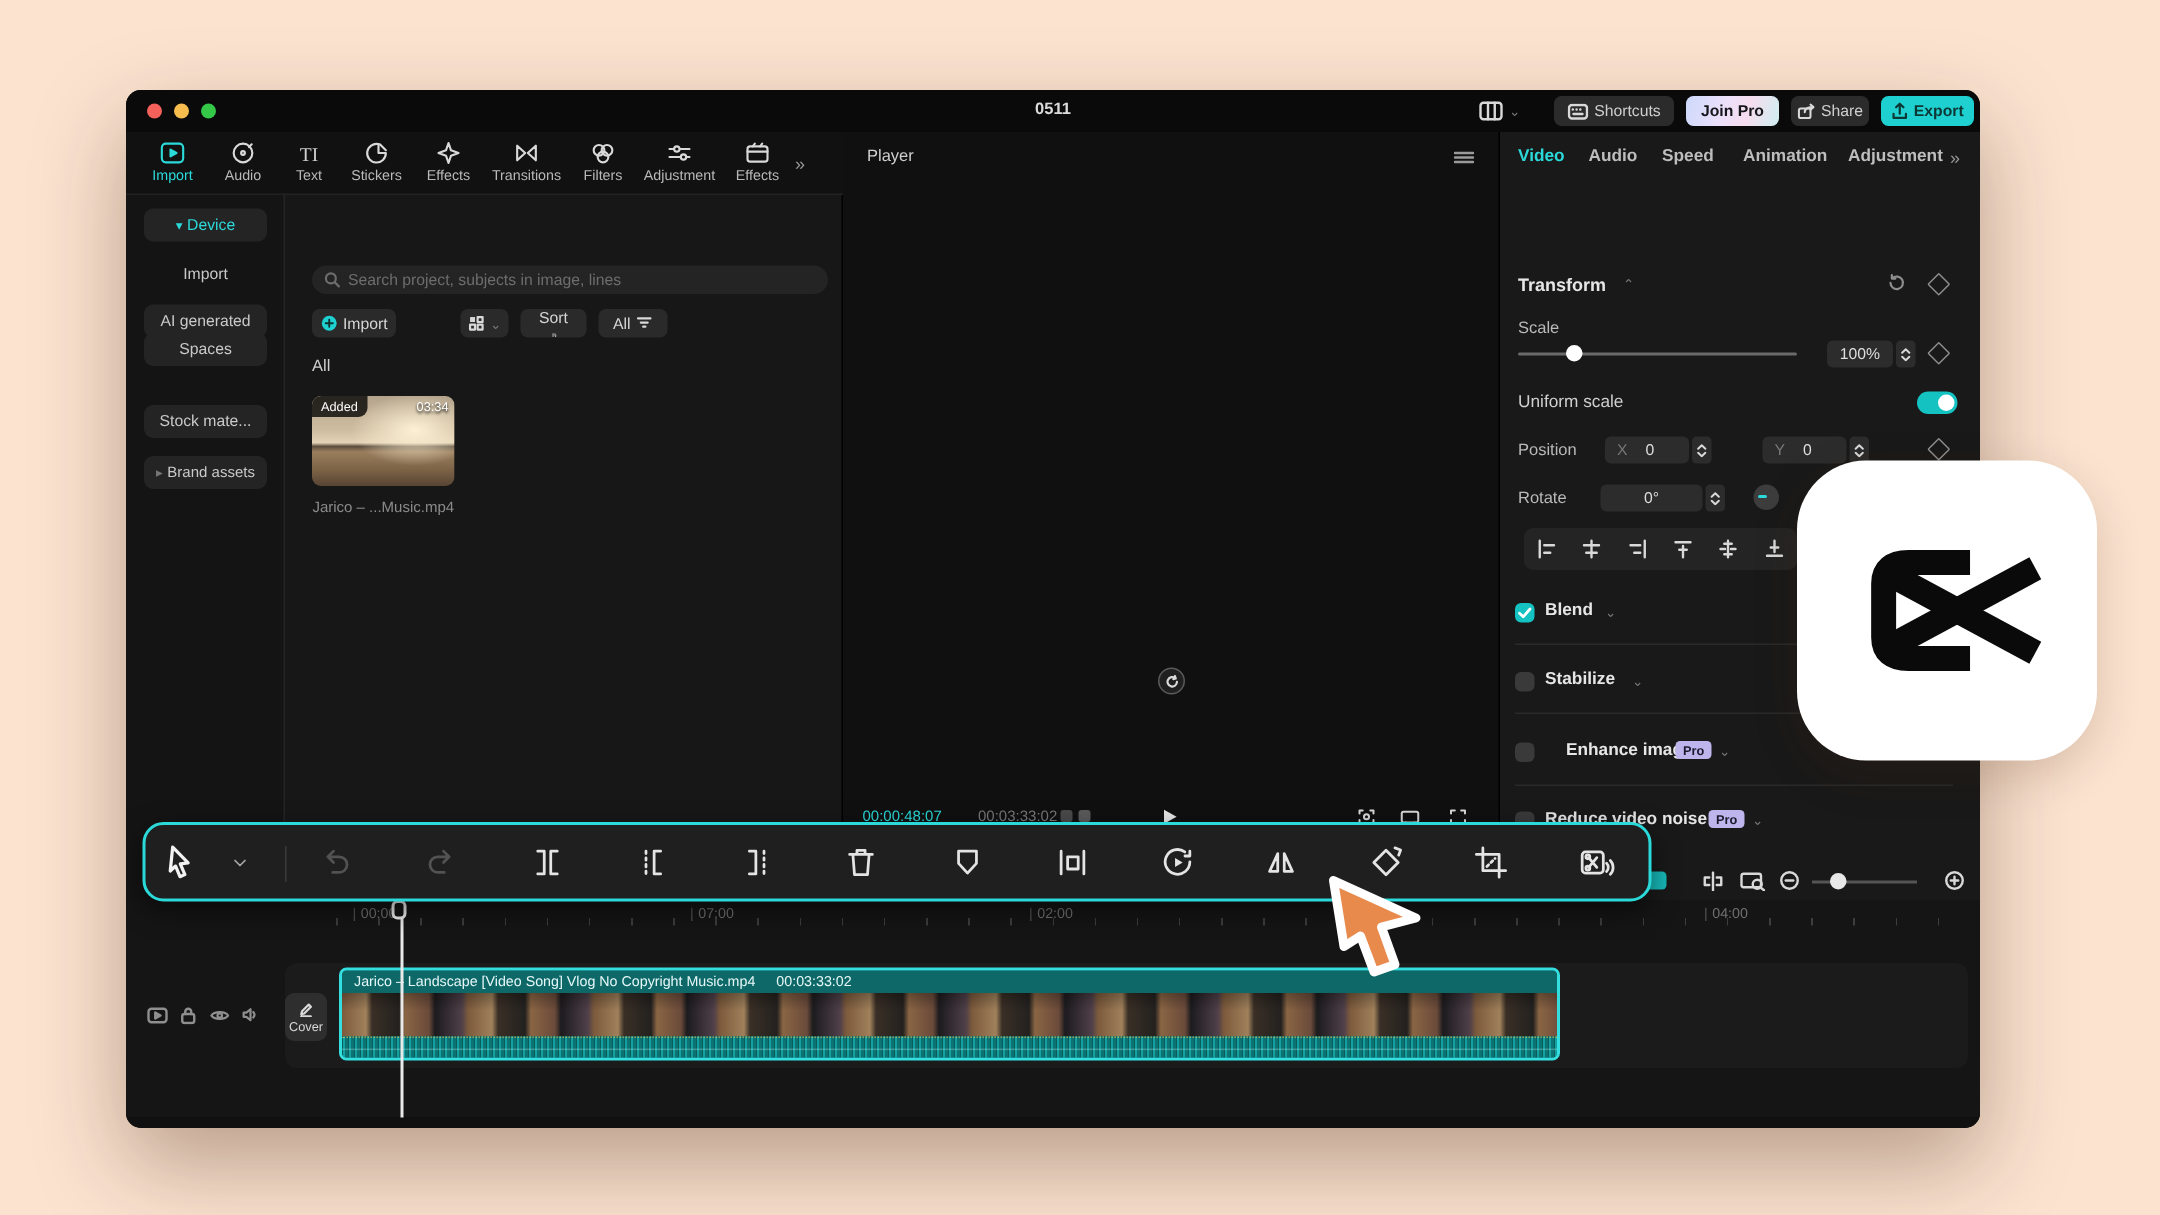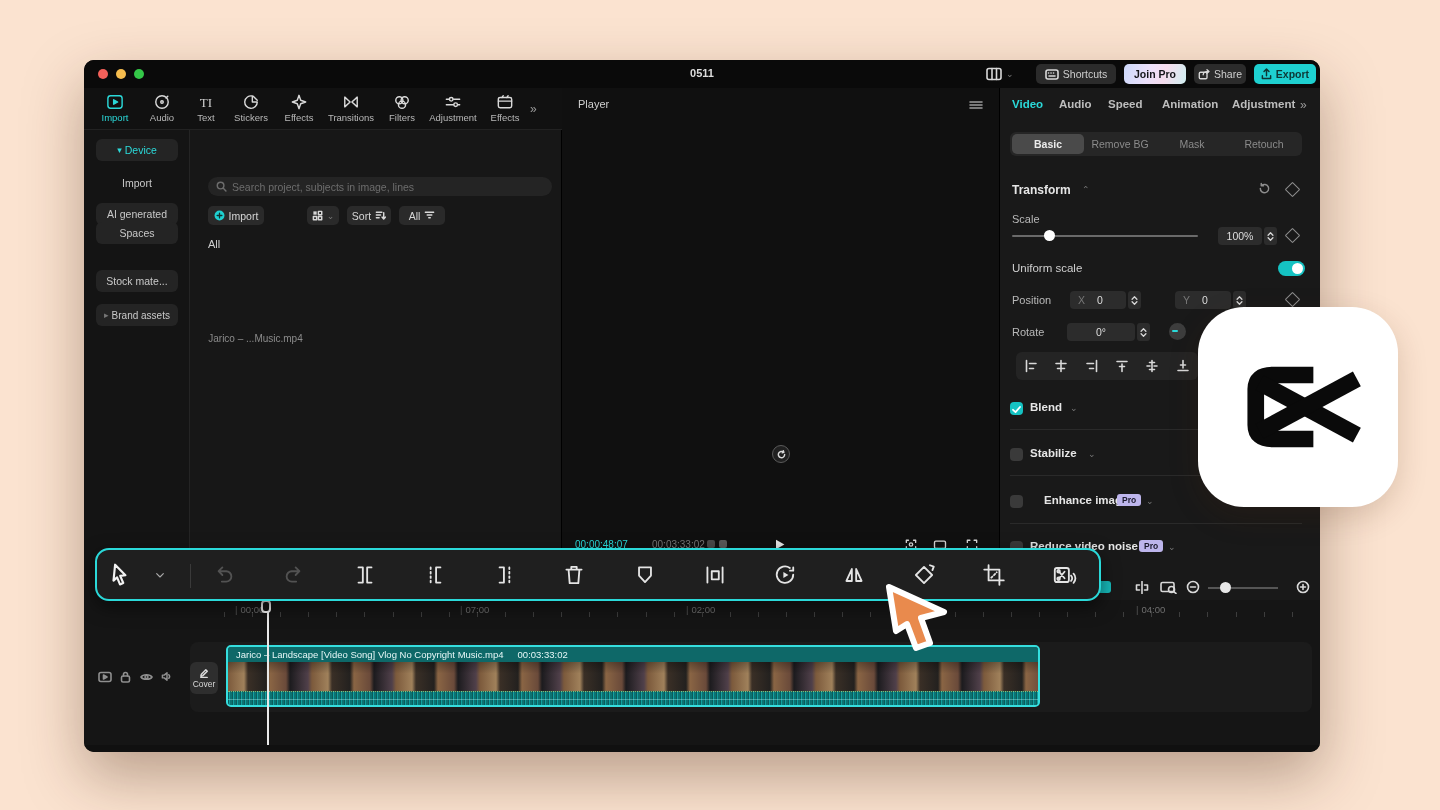--- a/index.html
+++ b/index.html
@@ -245,33 +245,38 @@
         </div>
         <div class="chip" style="left:223px;top:76px;width:32px;">
           <svg class="i" width="11" height="11" viewBox="0 0 12 12">
               <rect x="1.5" y="1.5" width="3.6" height="3.6" fill="#d6d6d6" stroke="none"></rect>
               <rect x="7" y="1.5" width="3.6" height="3.6"></rect>
               <rect x="1.5" y="7" width="3.6" height="3.6"></rect>
               <rect x="7" y="7" width="3.6" height="3.6"></rect>
             </svg>
           <span class="caret">⌄</span>
         </div>
-        <div class="chip" style="left:263px;top:76px;width:44px;">
+        <div class="chip" style="left:263px;top:76px;width:44px;flex-direction:column;">
           <span>Sort</span>
           <svg class="i" width="11" height="11" viewBox="0 0 12 12">
               <path d="M1.5 2.5 h6 M1.5 5.5 h4.5 M1.5 8.5 h3 M9.5 3 v6.5 M7.8 7.8 l1.7 1.9 1.7-1.9"></path>
             </svg>
         </div>
         <div class="chip" style="left:315px;top:76px;width:46px;">
           <span>All</span>
           <svg class="i" width="11" height="11" viewBox="0 0 12 12">
               <path d="M1.5 2.5 h9 M3.5 5.5 h5 M5.2 8.5 h1.6"></path>
             </svg>
         </div>
         <div class="ab ilabel" style="left:124px;top:108px;color:#cfcfcf;font-size:11px;">All</div>
+        <div class="thumb">
+          <div class="desert"></div>
+          <div class="badge">Added</div>
+          <div class="dur">03:34</div>
+        </div>
         <div class="clipname">Jarico – ...Music.mp4</div>
       </div>
     </div>
 
     <div class="player-panel">
       <div class="ab ilabel" style="left:16px;top:10px;color:#cfcfcf;">Player</div>
       <svg class="i" width="14" height="10" viewBox="0 0 14 10" style="position:absolute;right:16px;top:12px;stroke:#9a9a9a;">
           <path d="M1 2 H13 M1 5 H13 M1 8 H13"></path>
         </svg>
 
@@ -304,26 +309,20 @@
     </div>
 
     <div class="inspector">
       <span class="itab active" style="left:12px;">Video</span>
       <span class="itab" style="left:59px;">Audio</span>
       <span class="itab" style="left:108px;">Speed</span>
       <span class="itab" style="left:162px;">Animation</span>
       <span class="itab" style="left:232px;">Adjustment</span>
       <span class="ab" style="left:300px;top:10px;color:#9a9a9a;font-size:12px;">»</span>
 
-      <div class="subtabs">
-        <div class="subtab active">Basic</div>
-        <div class="subtab">Remove BG</div>
-        <div class="subtab">Mask</div>
-        <div class="subtab">Retouch</div>
-      </div>
 
       <span class="ab rowlabel" style="left:12px;top:95px;font-size:12px;">Transform</span>
       <span class="ab caret" style="left:82px;top:96px;display:inline-block;transform:rotate(180deg);">⌄</span>
       <svg class="i" width="13" height="13" viewBox="0 0 14 14" style="position:absolute;left:258px;top:94px;stroke:#8d8d8d;">
           <path d="M2.5 7 a4.5 4.5 0 1 0 1.4 -3.2 M3.5 1.5 V4 H6"></path>
         </svg>
       <span class="diamond" style="left:287px;top:96px;"></span>
 
       <span class="ab ilabel" style="left:12px;top:125px;">Scale</span>
       <div class="ab" style="left:12px;top:147px;width:186px;height:2px;background:#6a6a6a;border-radius:1px;"></div>

